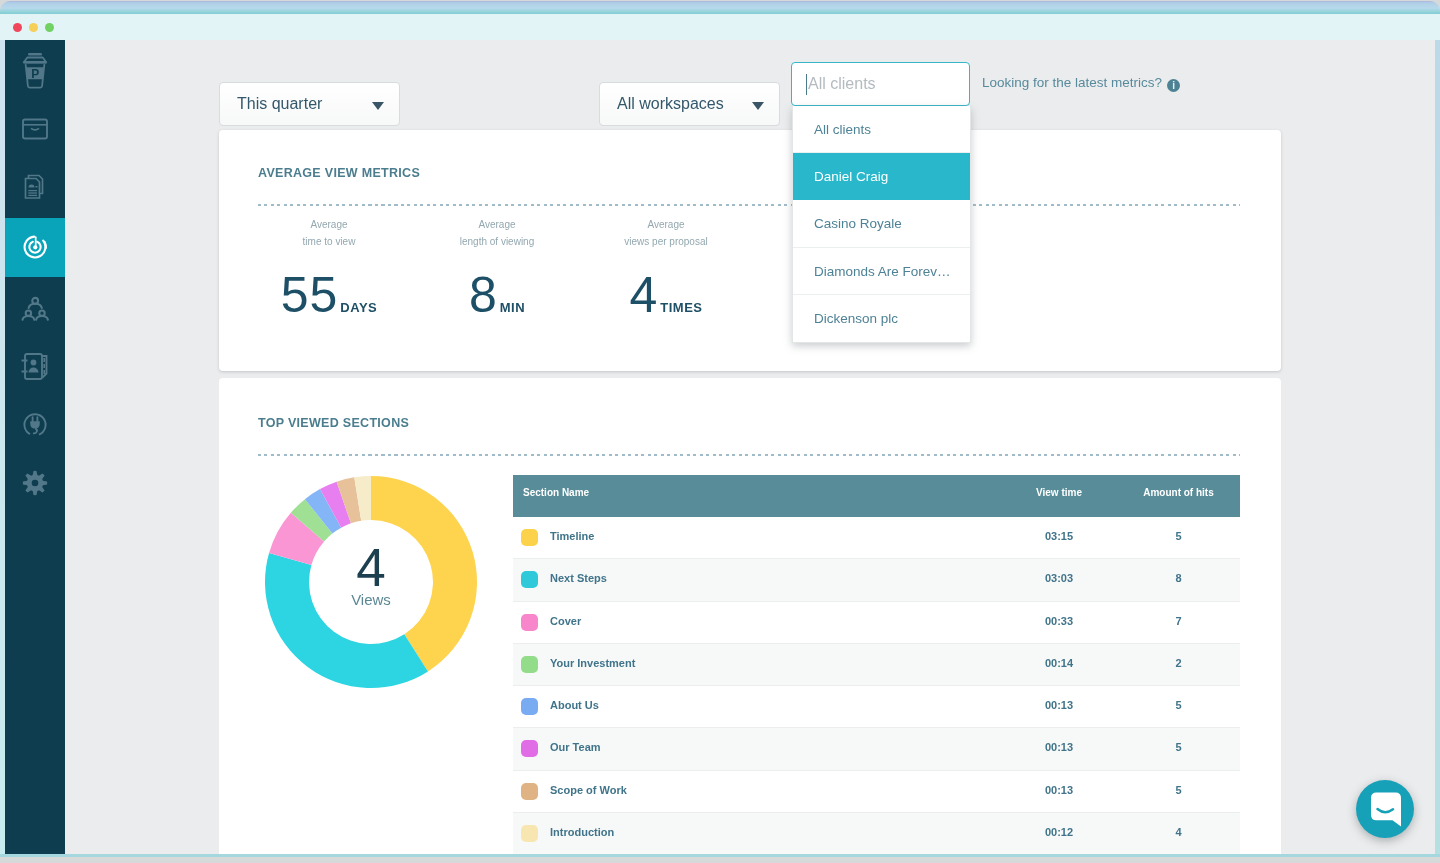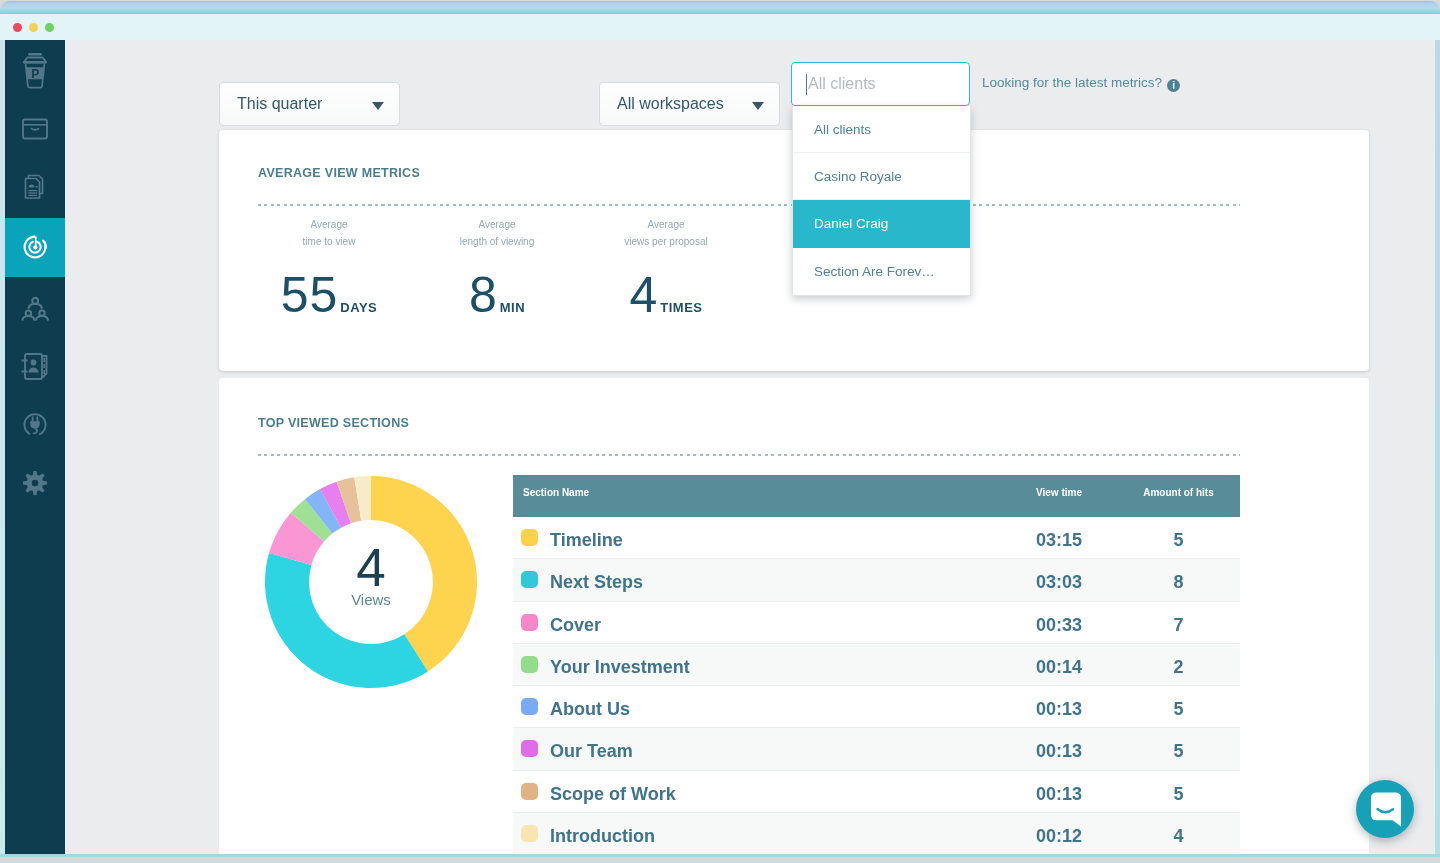--- a/index.html
+++ b/index.html
@@ -31,40 +31,40 @@
 .fbox .caret { position:absolute; right:15px; top:19px; width:0; height:0;
   border-left:6.5px solid transparent; border-right:6.5px solid transparent; border-top:8px solid #3a5566; }
 .finput { position:absolute; top:22px; height:44px; background:#fff; border:1px solid #36b7c9; border-radius:4px;
   font-size:16px; color:#b3bbbf; line-height:42px; padding-left:16px; }
 .fcursor { position:absolute; left:14px; top:11px; width:1px; height:21px; background:#4a7b8d; }
 .lookup { position:absolute; left:917px; top:35px; font-size:13.5px; color:#578a9c; }
 .info-i { display:inline-block; width:13px; height:13px; border-radius:50%; background:#4d8294; color:#e8f2f4;
   font-size:10px; font-weight:bold; text-align:center; line-height:13px; vertical-align:-2px; margin-left:5px; font-style:normal; }
 
 
-.card { position:absolute; left:154px; width:1150px; background:#fff; border-radius:4px; box-shadow:0 1px 3px rgba(120,130,135,.35); }
+.card { position:absolute; left:154px; width:1062px; background:#fff; border-radius:4px; box-shadow:0 1px 3px rgba(120,130,135,.35); }
 .card1 { top:90px; height:241px; }
 .card2 { top:338px; height:476px; border-radius:4px 4px 0 0; box-shadow:none; }
 .ctitle { position:absolute; left:39px; font-size:12.5px; font-weight:bold; letter-spacing:0.3px; color:#4b7d8e; }
 .dotline { position:absolute; left:39px; width:982px; height:2px; background:repeating-linear-gradient(90deg,#a0bcc8 0,#a0bcc8 3px,transparent 3px,transparent 6.5px); }
 
 
 .metric { position:absolute; width:220px; text-align:center; top:86px; }
 .mlabel { font-size:10px; line-height:17px; color:#93a8b0; }
 .mnum { margin-top:16px; font-size:50px; color:#1d4f66; letter-spacing:1px; }
 .munit { font-size:13px; font-weight:bold; letter-spacing:0.5px; margin-left:2px; }
 
 
 .views-num { position:absolute; left:92px; top:159px; width:120px; text-align:center; font-size:53px; color:#1c4050; }
 .views-lab { position:absolute; left:92px; top:213px; width:120px; text-align:center; font-size:15px; color:#5b8795; }
 
 
 .tbl { position:absolute; left:294px; top:97px; width:727px; }
 .thead { height:42px; background:#588c98; color:#fff; font-size:10px; font-weight:bold; position:relative; }
-.trow { height:42.3px; position:relative; border-bottom:1px solid #eceeee; font-size:18px; font-weight:bold; color:#40748a; }
+.trow { height:42.3px; position:relative; border-bottom:1px solid #eceeee; font-size:11px; font-weight:bold; color:#40748a; }
 .trow.alt { background:#f7f8f8; }
 .swatch { position:absolute; left:8px; top:12px; width:17px; height:17px; border-radius:5px; }
 .tname { position:absolute; left:37px; top:13px; }
 .ttime { position:absolute; left:486px; top:13px; width:120px; text-align:center; }
 .thits { position:absolute; left:597px; top:13px; width:137px; text-align:center; }
 .thead .tname { top:12px; left:10px; }
 .thead .ttime { top:12px; }
 .thead .thits { top:12px; }
 
 
@@ -254,23 +254,24 @@
             <span class="swatch" style="background:#f8e6b0"></span>
             <span class="tname">Introduction</span>
             <span class="ttime">00:12</span>
             <span class="thits">4</span>
           </div>
       </div>
     </div>
 
     <div class="abs menu">
       <div class="mitem">All clients</div>
+      <div class="mitem sel">Daniel Craig</div>
       <div class="mitem">Casino Royale</div>
-      <div class="mitem sel">Daniel Craig</div>
-      <div class="mitem">Section Are Forev…</div>
+      <div class="mitem">Diamonds Are Forev…</div>
+      <div class="mitem">Dickenson plc</div>
     </div>
 
     <div class="abs chat">
       <svg width="58" height="58" viewBox="0 0 58 58">
         <path d="M20.5 12.5 h19 q5.5 0 5.5 5.5 V46.5 l-8.5-6.2 H20.5 q-5.5 0-5.5-5.5 v-16.8 q0-5.5 5.5-5.5 Z" fill="#fff"></path>
         <path d="M21.5 29 q7.5 6.2 15.5 0.3" stroke="#17a1b8" stroke-width="2.5" fill="none" stroke-linecap="round"></path>
       </svg>
     </div>
   </div>
 </div>

